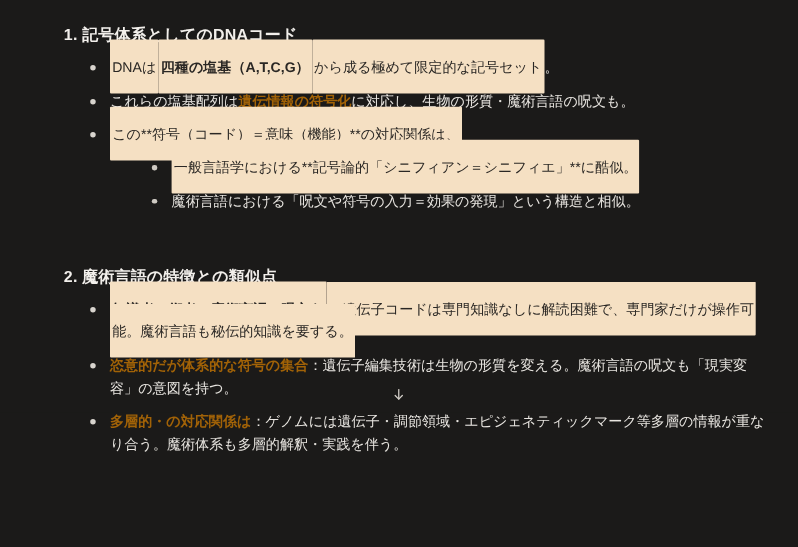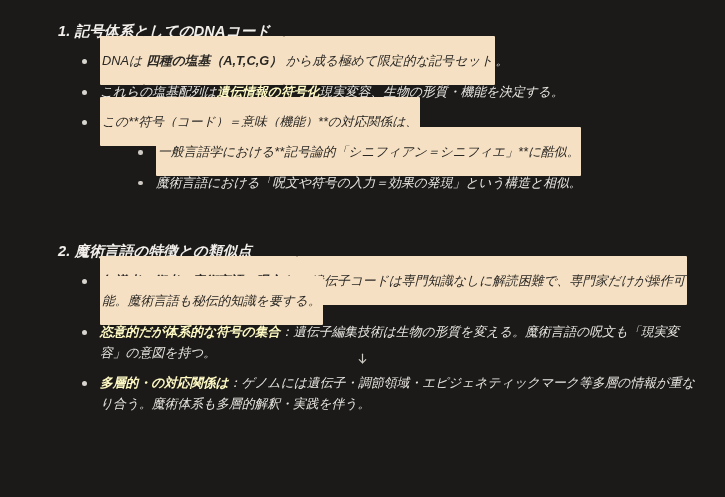--- a/index.html
+++ b/index.html
@@ -14,21 +14,20 @@
     font-family: "Liberation Sans", sans-serif;
     color: #e8e6e3;
   }
   .page {
     position: relative;
     width: 725px;
     height: 375px;
     background: #1b1a19;
     box-sizing: border-box;
     padding: 10px 22px 0 22px;
-    font-style: italic;
   }
   .section {
     margin-bottom: 4px;
   }
   h2.heading {
     font-size: 14.5px;
     font-weight: bold;
     color: #f2efeb;
     margin: 12px 0 10px 36px;
     letter-spacing: 0.2px;
@@ -72,21 +71,21 @@
   .hl {
     background: #f5e0c3;
     color: #2a2724;
     padding: 17px 2px;
     border-radius: 1px;
     box-decoration-break: clone;
     -webkit-box-decoration-break: clone;
   }
   .b {
     font-weight: bold;
-    color: #fef9c3;
+    color: #a16207;
   }
   .hl .b {
     color: #2a2724;
     text-align: right;
   }
   .spacer {
     height: 26px;
   }
   .scroll-down {
     position: absolute;
@@ -108,21 +107,21 @@
 </style>
 </head>
 <body>
 
 <div class="page">
   <div id="content">
       <div class="section">
         <h2 class="heading">1. 記号体系としてのDNAコード</h2>
         <ul class="level1">
           <li class="bullet"><span class="hl">DNAは</span><span class="hl"><span class="b">四種の塩基（A,T,C,G）</span></span><span class="hl">から成る極めて限定的な記号セット</span><span>。</span></li>
-          <li class="bullet"><span>これらの塩基配列は</span><span class="b">遺伝情報の符号化</span><span>現実変容、生物の形質・機能を決定する。</span></li>
+          <li class="bullet"><span>これらの塩基配列は</span><span class="b">遺伝情報の符号化</span><span>に対応し、生物の形質・魔術言語の呪文も。</span></li>
           <li class="bullet"><span class="hl">この**符号（コード）＝意味（機能）**の対応関係は、</span><ul class="level2">
               <li class="bullet"><span class="hl">一般言語学における**記号論的「シニフィアン＝シニフィエ」**に酷似。</span></li>
               <li class="bullet"><span>魔術言語における「呪文や符号の入力＝効果の発現」という構造と相似。</span></li>
             </ul></li>
         </ul>
       </div>
       <div class="spacer"></div>
       <div class="section">
         <h2 class="heading">2. 魔術言語の特徴との類似点</h2>
         <ul class="level1">

